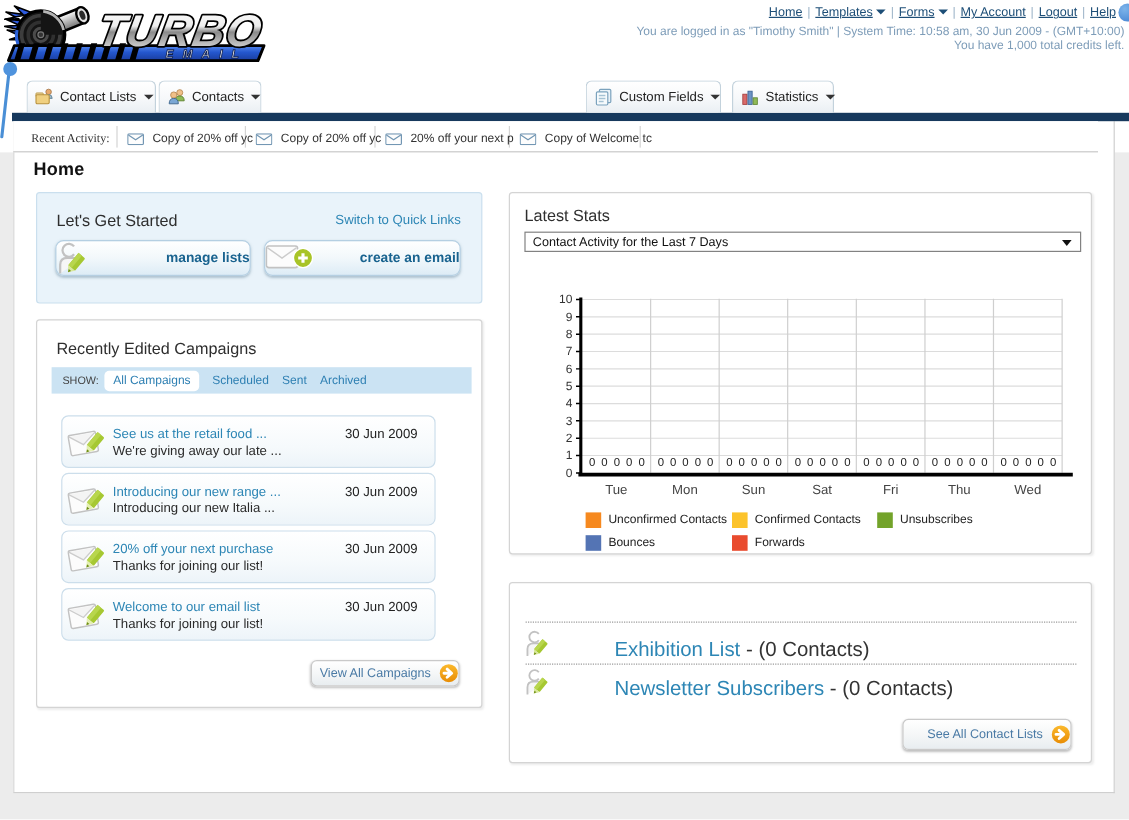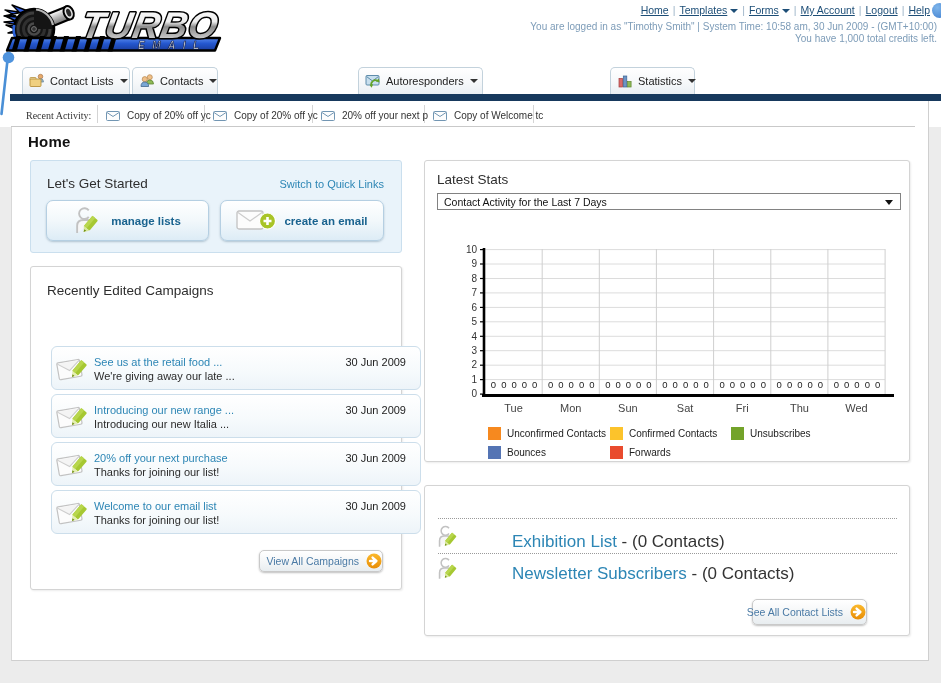--- a/index.html
+++ b/index.html
@@ -30,28 +30,28 @@
 
 #homeh { left:28px; top:133px; font-size:15px; font-weight:bold; color:#111; letter-spacing:0.2px; }
 .panel { border-radius:3px; }
 #panel-start { left:30px; top:160px; width:372px; height:93px; background:#e9f3fa; border:1px solid #cadfee; }
 #panel-camp { left:30px; top:266px; width:372px; height:324px; background:#fff; border:1px solid #d4d4d4; box-shadow:1px 1px 2px rgba(0,0,0,0.08); }
 #panel-stats { left:424px; top:160px; width:486px; height:302px; background:#fff; border:1px solid #d4d4d4; box-shadow:1px 1px 2px rgba(0,0,0,0.08); }
 #panel-lists { left:424px; top:485px; width:486px; height:151px; background:#fff; border:1px solid #d4d4d4; box-shadow:1px 1px 2px rgba(0,0,0,0.08); }
 .ptitle { font-size:13.5px; color:#2e2e2e; }
 a.bluelink { color:#2d86b5; text-decoration:none; }
 
-.bigbtn { top:200px; height:41px; border:1px solid #b5cfe2; border-radius:7px; background:linear-gradient(#ffffff, #f2f8fb 50%, #ddecf6); box-shadow:0 1px 2px rgba(120,150,170,0.5); display:flex; align-items:center; justify-content:center; font-size:11.5px; font-weight:bold; color:#19638f; }
+.bigbtn { top:200px; height:30px; border:1px solid #b5cfe2; border-radius:7px; background:linear-gradient(#ffffff, #f2f8fb 50%, #ddecf6); box-shadow:0 1px 2px rgba(120,150,170,0.5); display:flex; align-items:center; justify-content:space-between; font-size:11.5px; font-weight:bold; color:#19638f; }
 
 #showbar { left:43px; top:306px; width:350px; height:22px; background:#cbe3f3; display:flex; align-items:center; font-size:10px; }
 #showbar .lbl { color:#444; font-size:9px; margin:0 5px 0 9px; }
 #showbar .pill { background:#fff; border-radius:4px; padding:3px 7px; color:#2d7fb2; }
 #showbar a { color:#2d7fb2; text-decoration:none; margin-left:11px; }
 
-.citem { left:51px; width:370px; height:44px; background:linear-gradient(#ffffff,#f6fafc 60%, #edf4f9); border:1px solid #ccdeeb; border-radius:6px; }
+.citem { left:51px; width:312px; height:44px; background:linear-gradient(#ffffff,#f6fafc 60%, #edf4f9); border:1px solid #ccdeeb; border-radius:6px; }
 .citem .ttl { position:absolute; left:42px; top:9px; font-size:11px; color:#2d86b5; }
 .citem .sub { position:absolute; left:42px; top:23px; font-size:11px; color:#2b2b2b; }
 .citem .date { position:absolute; right:14px; top:9px; font-size:11px; color:#222; }
 .citem svg.env { position:absolute; left:4px; top:7px; }
 
 .actbtn { white-space:nowrap; border:1px solid #c9c9c9; border-radius:5px; background:linear-gradient(#ffffff,#f4f6f7 55%, #e8edf0); box-shadow:0 1px 2px rgba(0,0,0,0.25); display:flex; align-items:center; justify-content:flex-end; font-size:10.5px; color:#4a7aa5; }
 .actbtn svg { margin-left:7px; flex:0 0 auto; }
 
 #statselect { left:437px; top:193px; width:464px; height:17px; border:1px solid #828282; background:#fff; font-size:10.5px; color:#111; display:flex; align-items:center; padding-left:6px; }
 #statselect .scaret { position:absolute; right:7px; top:6px; width:0; height:0; border-left:4px solid transparent; border-right:4px solid transparent; border-top:5px solid #111; }
@@ -147,29 +147,29 @@
       </svg>
 Contact Lists<span class="tcaret"></span></div>
 <div class="abs tab" style="left:132px;width:86px">
 <svg width="16" height="16" viewBox="0 0 16 16">
         <circle cx="10.8" cy="4.2" r="2.5" fill="#f0c089" stroke="#b5854e" stroke-width="0.7"></circle>
         <path d="M7.2,11 Q7.2,7 10.8,7 Q14.5,7 14.5,11 Z" fill="#8fba56" stroke="#5e8530" stroke-width="0.8"></path>
         <circle cx="5.8" cy="6.2" r="2.6" fill="#f0c089" stroke="#b5854e" stroke-width="0.7"></circle>
         <path d="M2,13.5 Q2,9 5.8,9 Q9.6,9 9.6,13.5 Z" fill="#7aa7d4" stroke="#42688f" stroke-width="0.8"></path>
       </svg>
 Contacts<span class="tcaret"></span></div>
-<div class="abs tab" style="left:358px;width:125px">
+<div class="abs tab" style="left:488px;width:113px">
 <svg width="16" height="16" viewBox="0 0 16 16">
-        <rect x="1" y="2.5" width="13" height="9.5" rx="1" fill="#c8dfee" stroke="#5e8cab" stroke-width="1"></rect>
-        <path d="M1.5,3.5 L7.5,8 L13.5,3.5" fill="none" stroke="#5e8cab" stroke-width="1"></path>
-        <path d="M6.5,12.8 a4,4 0 0 1 6.2-4.6" fill="none" stroke="#62a428" stroke-width="1.7"></path>
-        <path d="M13.8,5.5 L14.6,9.6 L10.8,8.2 Z" fill="#62a428"></path>
-        <path d="M6.5,14.8 L4.6,11.8 L8.2,11.3 Z" fill="#62a428"></path>
-      </svg>
-Autoresponders<span class="tcaret"></span></div>
+        <rect x="4.5" y="1.5" width="9.5" height="11" rx="1" fill="#e9f2f8" stroke="#7ba2bd" stroke-width="1"></rect>
+        <rect x="2" y="3.5" width="9.5" height="11" rx="1" fill="#f6fafc" stroke="#7ba2bd" stroke-width="1"></rect>
+        <rect x="4" y="6" width="5.5" height="1.2" fill="#a5c2d4"></rect>
+        <rect x="4" y="8.5" width="5.5" height="1.2" fill="#a5c2d4"></rect>
+        <rect x="4" y="11" width="4" height="1.2" fill="#a5c2d4"></rect>
+      </svg>
+Custom Fields<span class="tcaret"></span></div>
 <div class="abs tab" style="left:610px;width:85px">
 <svg width="16" height="16" viewBox="0 0 16 16">
         <rect x="2" y="5.5" width="3.5" height="8.5" fill="#d96a6a" stroke="#a33c3c" stroke-width="0.7"></rect>
         <rect x="6.3" y="3" width="3.5" height="11" fill="#6d94c4" stroke="#3a6395" stroke-width="0.7"></rect>
         <rect x="10.6" y="8.5" width="3.5" height="5.5" fill="#8fba56" stroke="#5e8530" stroke-width="0.7"></rect>
       </svg>
 Statistics<span class="tcaret"></span></div>
 
 <div class="abs" id="recentrow"></div>
 <div class="abs" id="recentlabel">Recent Activity:</div>
@@ -218,20 +218,27 @@
         <rect x="1" y="2" width="26" height="18" rx="2" fill="#fcfcfc" stroke="#c2c2c2" stroke-width="1.3"></rect>
         <path d="M2,3.5 L14,12 L26,3.5" fill="none" stroke="#cccccc" stroke-width="1.2"></path>
         <circle cx="31.5" cy="12" r="8" fill="#a8c427" stroke="#fff" stroke-width="1.2"></circle>
         <path d="M27.5,12 L35.5,12 M31.5,8 L31.5,16" stroke="#fff" stroke-width="2.6"></path>
       </svg>
 <span style="margin-left:8px">create an email</span>
     </div>
 
 <div class="abs panel" id="panel-camp"></div>
 <div class="abs ptitle" style="left:47px;top:283px">Recently Edited Campaigns</div>
+<div class="abs" id="showbar">
+      <span class="lbl">SHOW:</span>
+      <span class="pill">All Campaigns</span>
+      <a href="#">Scheduled</a>
+      <a href="#">Sent</a>
+      <a href="#">Archived</a>
+    </div>
 <div class="abs citem" style="top:346px">
       <svg class="env" width="34" height="30" viewBox="0 0 34 30">
         <g transform="rotate(-10 14 16)">
           <rect x="2" y="7" width="23" height="17" rx="1.5" fill="#fcfcfc" stroke="#c2c2c2" stroke-width="1.2"></rect>
           <path d="M2.5,8 L13.5,16.5 L24.5,8" fill="#f4f4f4" stroke="#cccccc" stroke-width="1.1"></path>
         </g>
         <g transform="rotate(40 22 15)">
           <rect x="18.8" y="6" width="7.5" height="14" rx="1" fill="#a6c832"></rect>
           <rect x="18.8" y="6" width="3.7" height="14" fill="#b8d64d"></rect>
           <path d="M18.8,20 L26.3,20 L22.5,25 Z" fill="#e4efb2"></path>
@@ -431,18 +438,18 @@
         <path d="M14.2,4.2 A5.2,5.2 0 1 0 14.2,10.5" fill="none" stroke="#c2c2c2" stroke-width="1.8"></path>
         <path d="M3,26 L3,19 Q3,13.5 9,13.5 L13,13.5 Q16,13.5 17,16" fill="#f6f6f6" stroke="#c2c2c2" stroke-width="1.8"></path>
         <g transform="rotate(40 16 17)">
           <rect x="12.5" y="10" width="7" height="13" rx="1" fill="#a6c832"></rect>
           <rect x="12.5" y="10" width="3.5" height="13" fill="#b8d64d"></rect>
           <path d="M12.5,23 L19.5,23 L16,27.5 Z" fill="#d8e89a"></path>
           <path d="M14.8,25 L16,27.5 L17.2,25 Z" fill="#6e8c14"></path>
         </g>
       </svg></div>
 <div class="abs clitem" style="left:468px;top:564px"><a class="bluelink" href="#">Newsletter Subscribers</a> - (0 Contacts)</div>
-<div class="abs actbtn" style="left:752px;top:599px;width:115px;height:26px">See All Contact Lists<svg width="16" height="16" viewBox="0 0 16 16">
+<div class="abs actbtn" style="left:752px;top:599px;width:141px;height:26px">See All Contact Lists<svg width="16" height="16" viewBox="0 0 16 16">
         <circle cx="8" cy="8" r="7.5" fill="url(#og1)"></circle>
         <path d="M4,8 L8.6,8 M6.6,4.6 L10.4,8 L6.6,11.4" fill="none" stroke="#fff" stroke-width="2.4" stroke-linecap="round" stroke-linejoin="round"></path>
       </svg></div>
 
 </div>
 
 </body></html>

